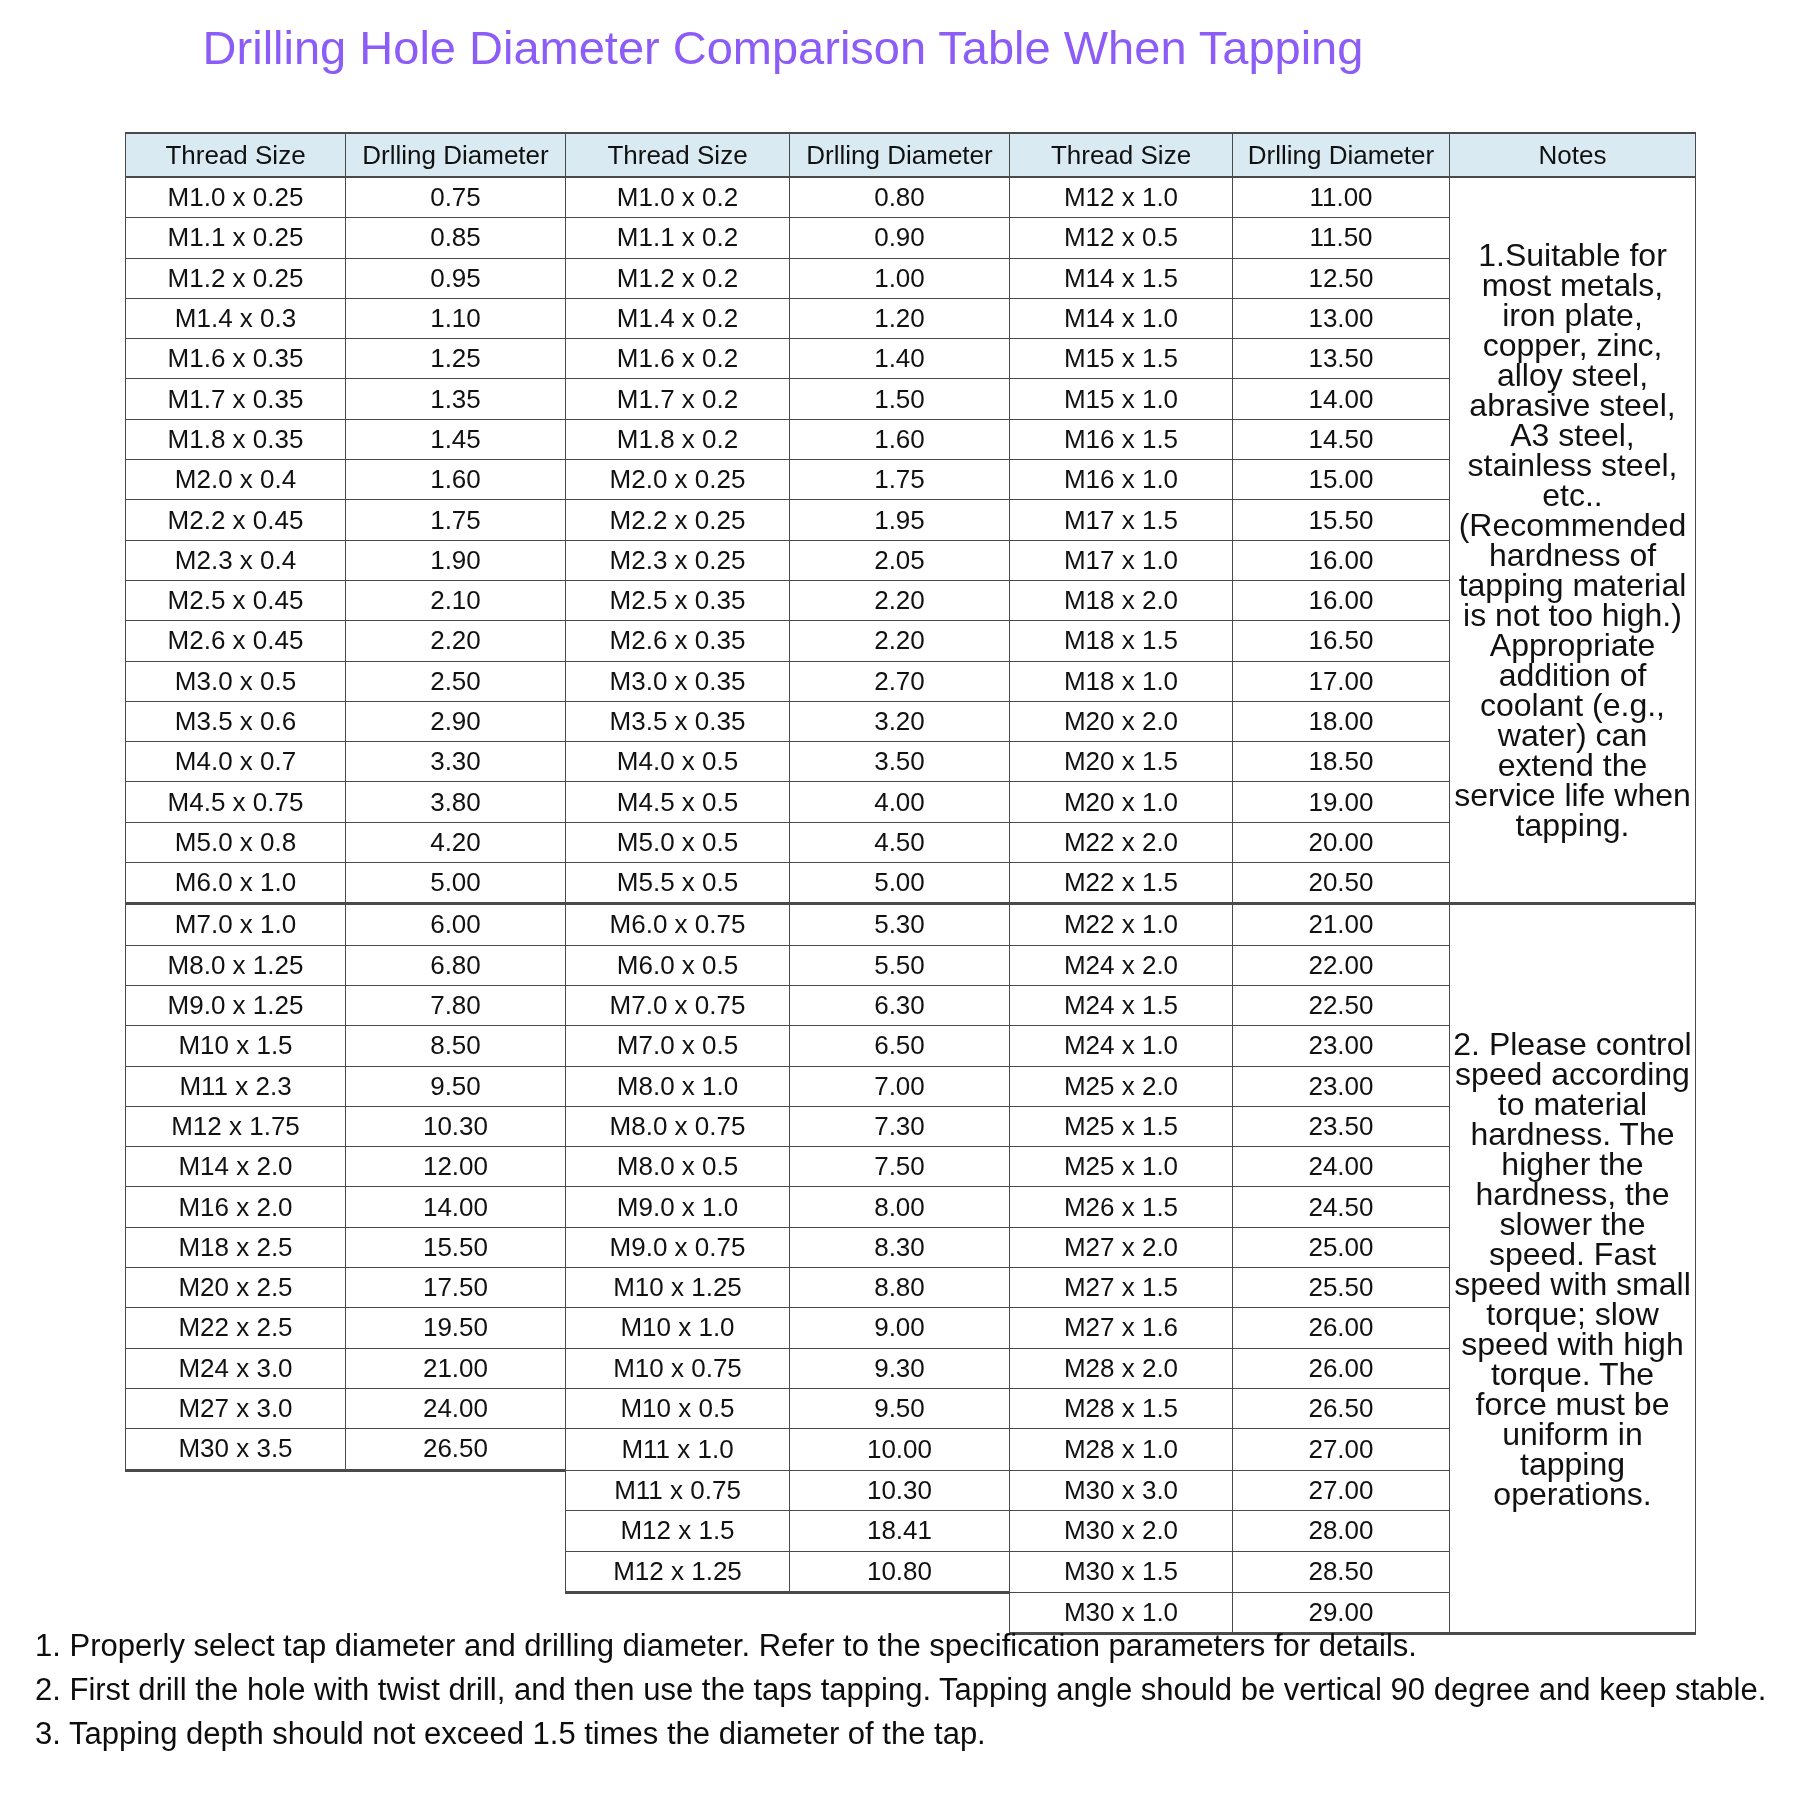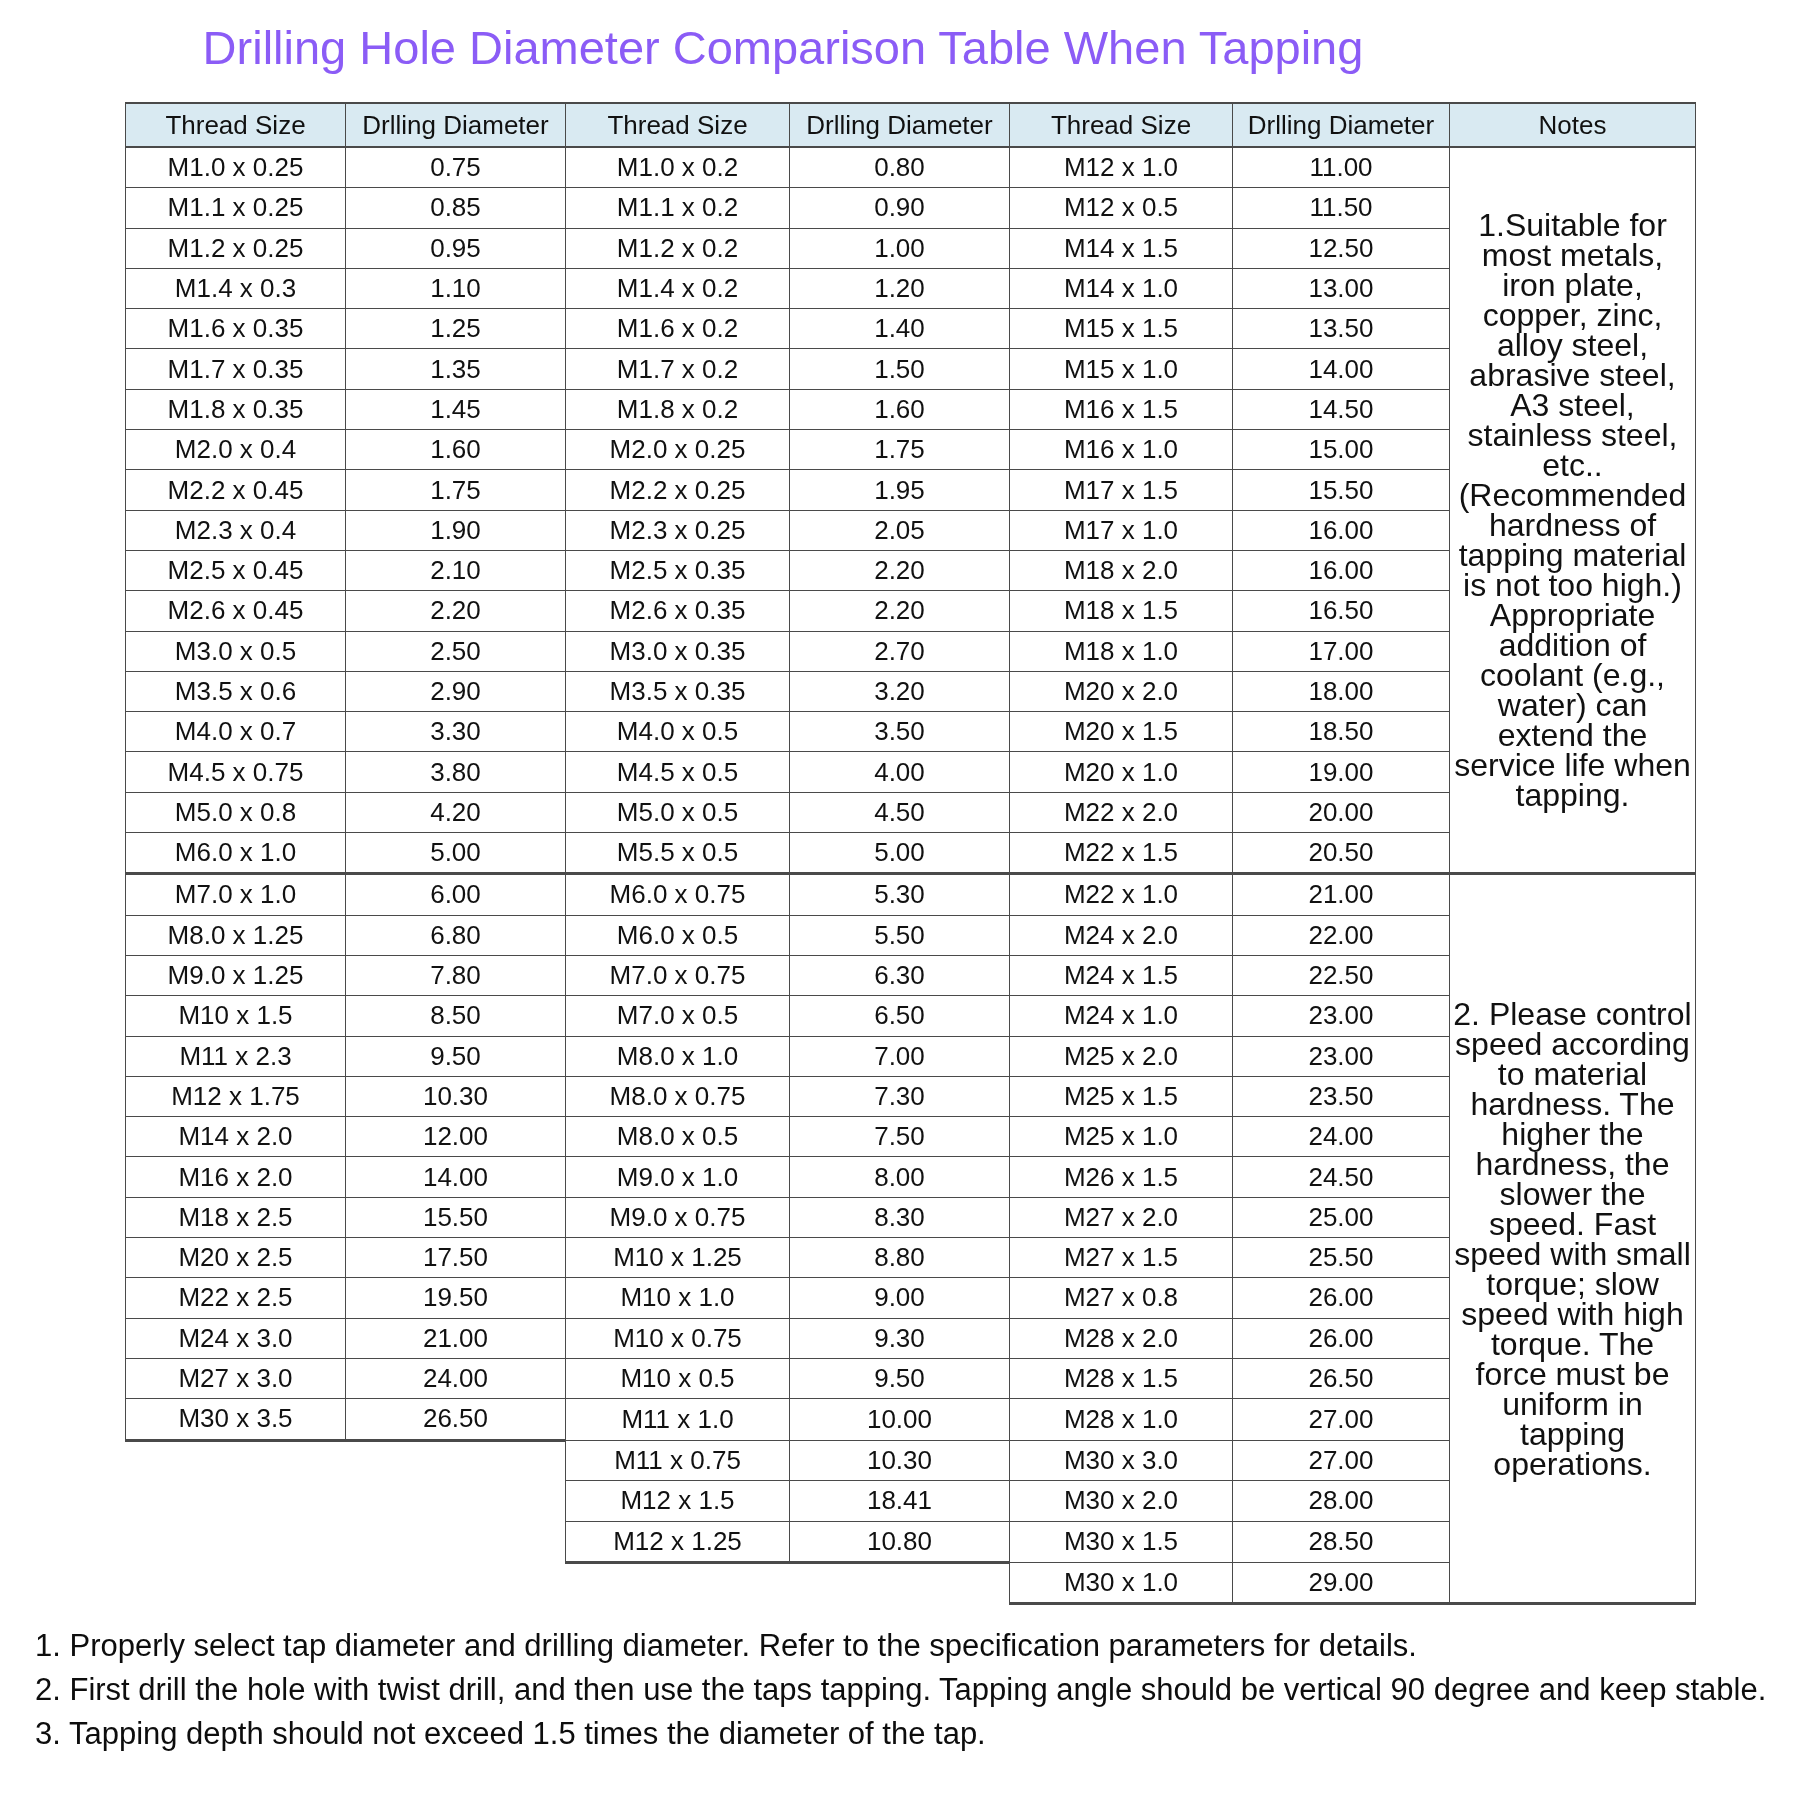--- a/index.html
+++ b/index.html
@@ -6,21 +6,21 @@
   body{
     width:1800px;height:1800px;position:relative;background:#ffffff;
     font-family:"Liberation Sans","DejaVu Sans",sans-serif;color:#111;
     overflow:hidden;
   }
   .page-title{
     position:absolute;top:20px;left:0;width:1566px;text-align:center;
     font-size:47px;font-weight:400;letter-spacing:0px;color:#8b5cf6;
   }
   .tap-table{
-    position:absolute;left:125px;top:102px;
+    position:absolute;left:125px;top:132px;
     border-collapse:collapse;table-layout:fixed;
   }
   .tap-table th,.tap-table td{
     border:1px solid var(--border-col,#4a4a4a);
     text-align:center;vertical-align:middle;
     font-size:26px;padding:0;overflow:hidden;
   }
   .tap-table th{
     background:var(--header-bg,#d9eaf2);
     height:42px;font-weight:400;
@@ -290,21 +290,21 @@
         <td>M10 x 1.25</td>
         <td>8.80</td>
         <td>M27 x 1.5</td>
         <td>25.50</td>
       </tr>
       <tr>
         <td>M22 x 2.5</td>
         <td>19.50</td>
         <td>M10 x 1.0</td>
         <td>9.00</td>
-        <td>M27 x 0.8</td>
+        <td>M27 x 1.6</td>
         <td>26.00</td>
       </tr>
       <tr>
         <td>M24 x 3.0</td>
         <td>21.00</td>
         <td>M10 x 0.75</td>
         <td>9.30</td>
         <td>M28 x 2.0</td>
         <td>26.00</td>
       </tr>

